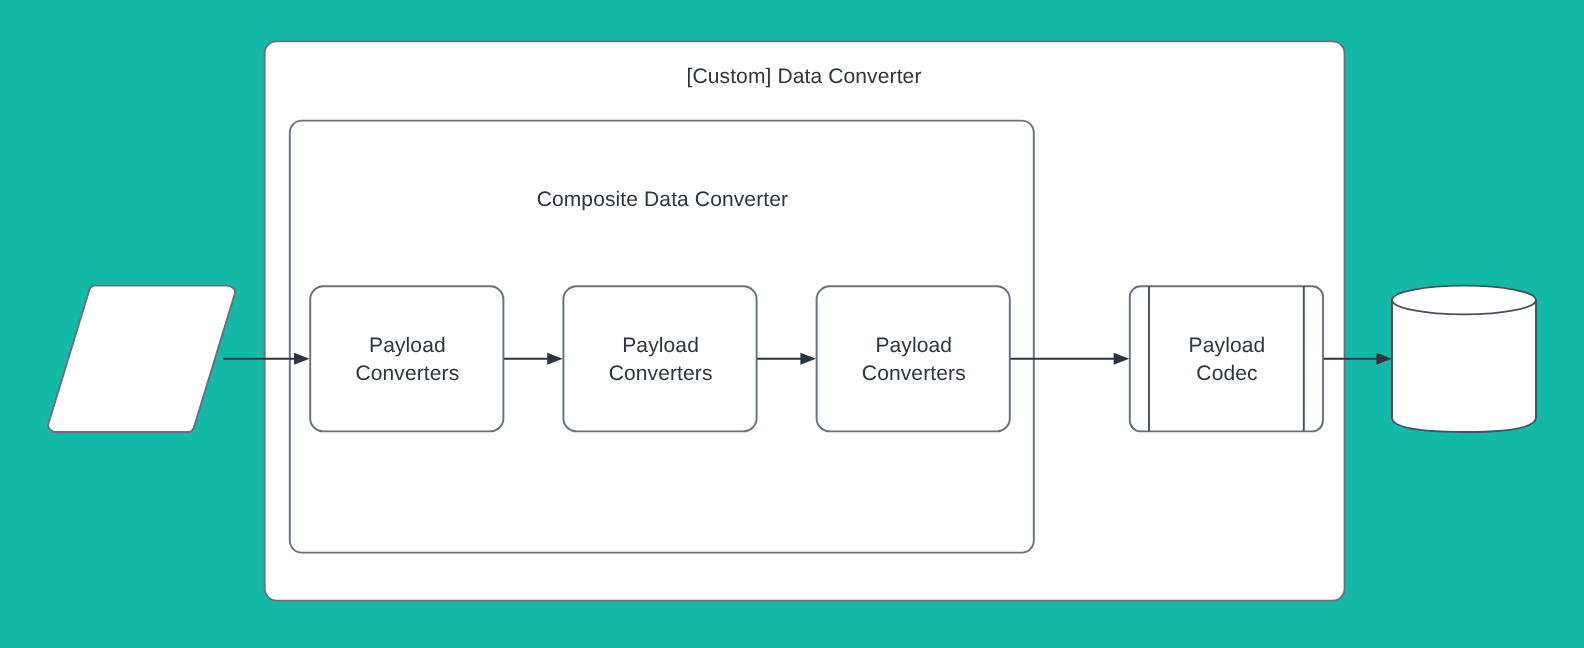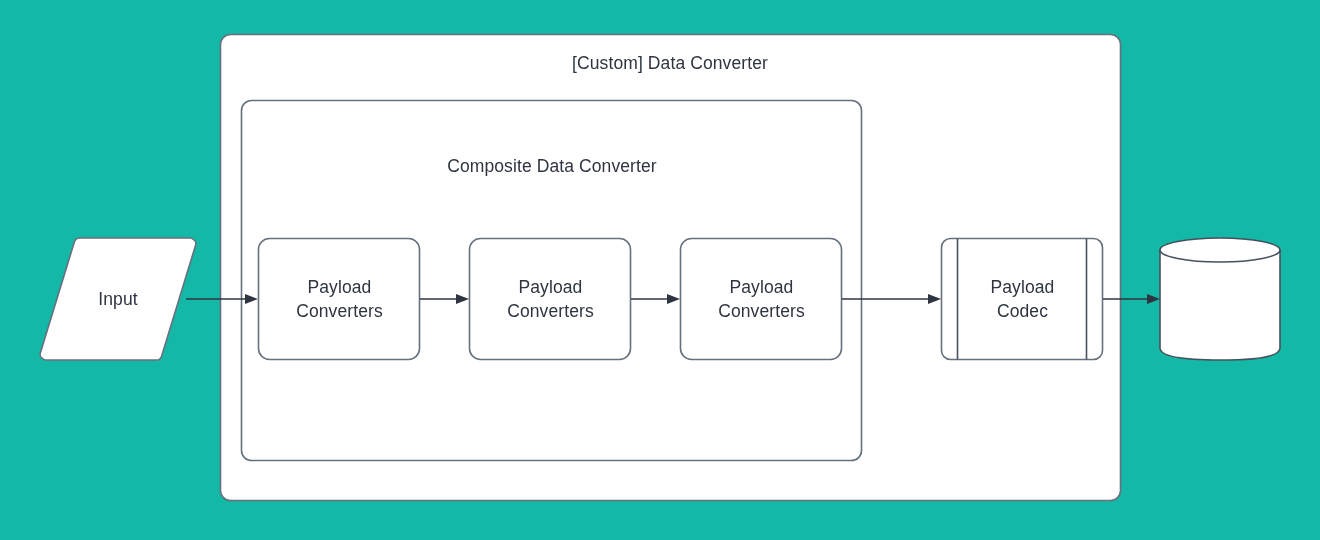--- a/index.html
+++ b/index.html
@@ -122,21 +122,20 @@
       <line x1="1103" y1="299" x2="1152" y2="299" class="connector"></line>
       <path d="M 1160 299 L 1147 294 L 1147 304 Z" class="arrow-head"></path>
     </g>
 
   </svg>
 
   <div class="label container-title" style="left:420px; top:51px; width:500px;">[Custom] Data Converter</div>
 
   <div class="label container-title" style="left:302px; top:154px; width:500px;">Composite Data Converter</div>
 
-  <div class="label node-label" style="left:37px; top:287px; width:162px;">Input</div>
 
   <div class="label node-label" style="left:259px; top:275px; width:161px;">Payload
 Converters</div>
 
   <div class="label node-label" style="left:470px; top:275px; width:161px;">Payload
 Converters</div>
 
   <div class="label node-label" style="left:681px; top:275px; width:161px;">Payload
 Converters</div>
 

